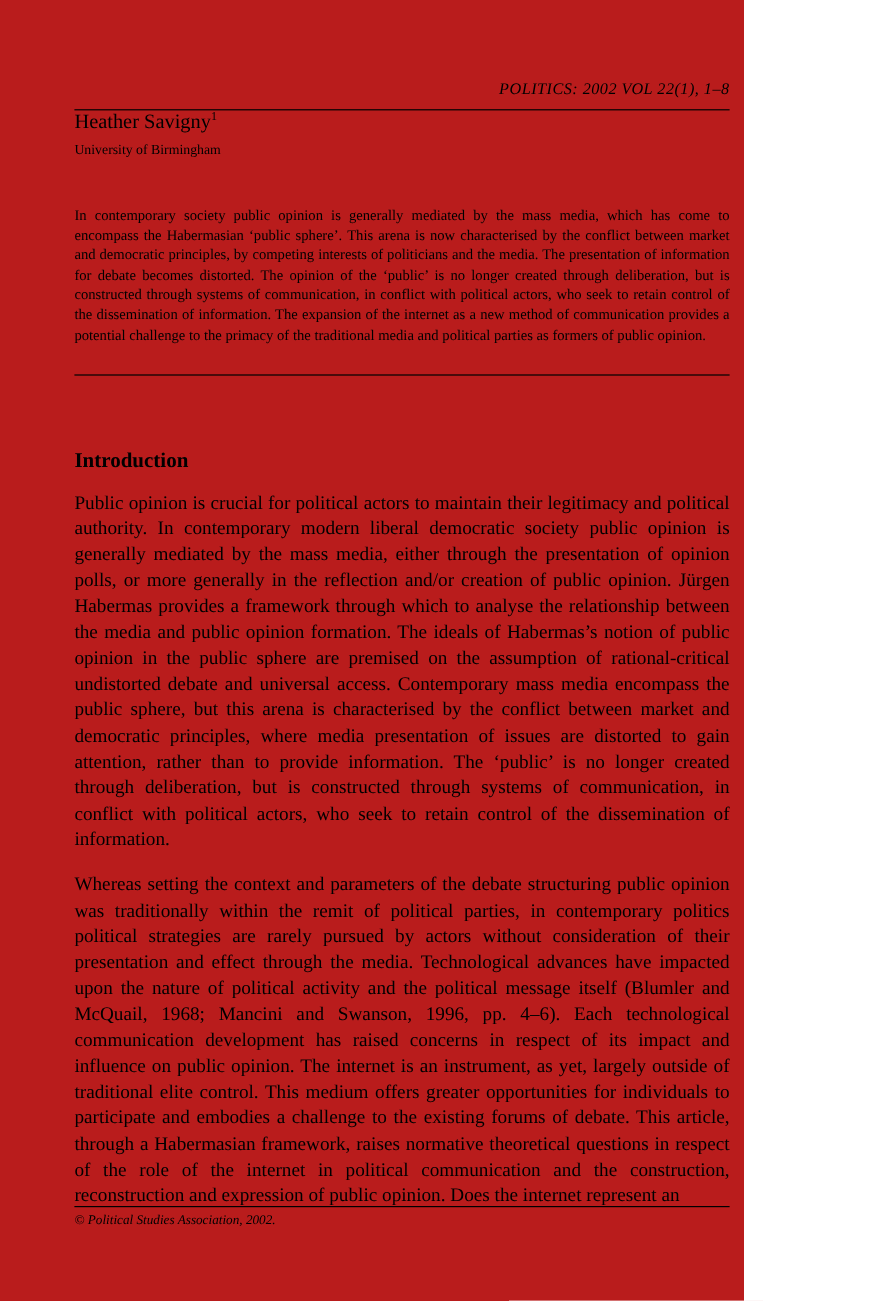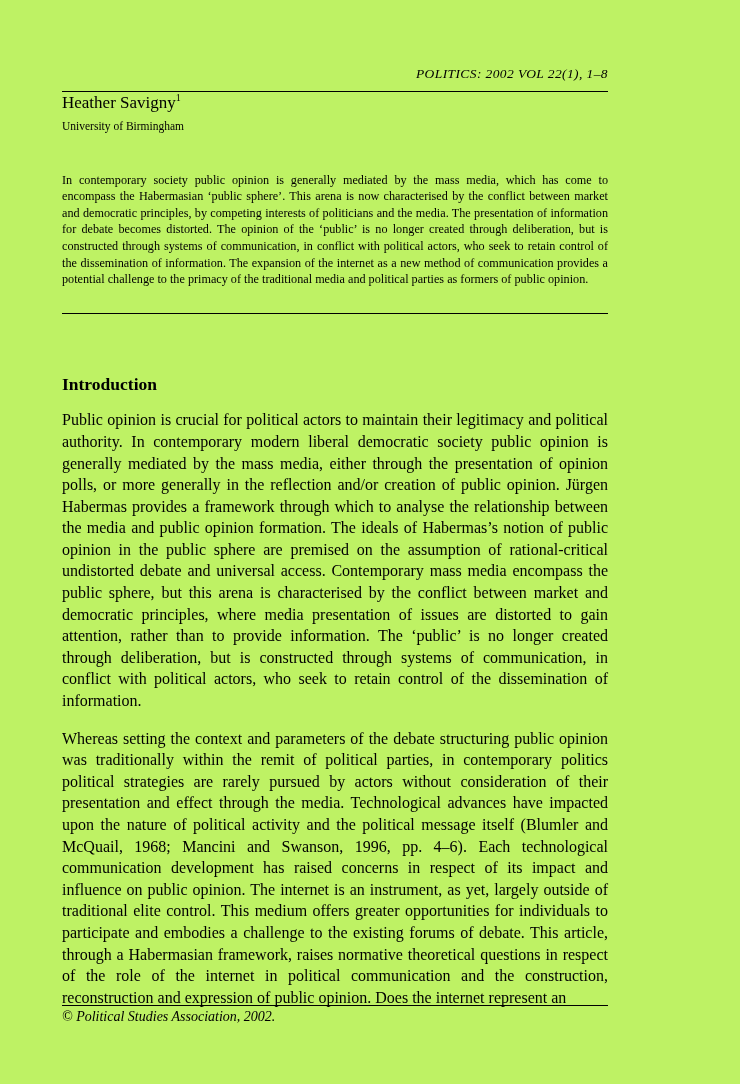--- a/index.html
+++ b/index.html
@@ -2,23 +2,23 @@
 <html><head>
 <meta charset="utf-8">
 <style>
   html, body {
     margin: 0;
     padding: 0;
     background: #ffffff;
   }
   .page {
     position: relative;
-    width: 740px;
+    width: 620px;
     height: 1084px;
-    background: #bef264;
+    background: #b91c1c;
     font-family: "Liberation Serif", serif;
     color: #000000;
     box-sizing: border-box;
     overflow: hidden;
   }
   .content {
     position: absolute;
     left: 62px;
     top: 0;
     width: 546px;
@@ -88,21 +88,21 @@
     position: absolute;
     left: 62px;
     top: 1005px;
     width: 546px;
   }
   .footer .rule {
     margin-bottom: 5px;
   }
   .footer-line {
     font-style: italic;
-    font-size: 14px;
+    font-size: 11px;
     line-height: 12px;
   }
 </style>
 </head>
 <body>
 
 <div class="page">
   <div class="content">
 
     <div class="running-head">POLITICS: 2002 VOL 22(1), 1–8</div>

